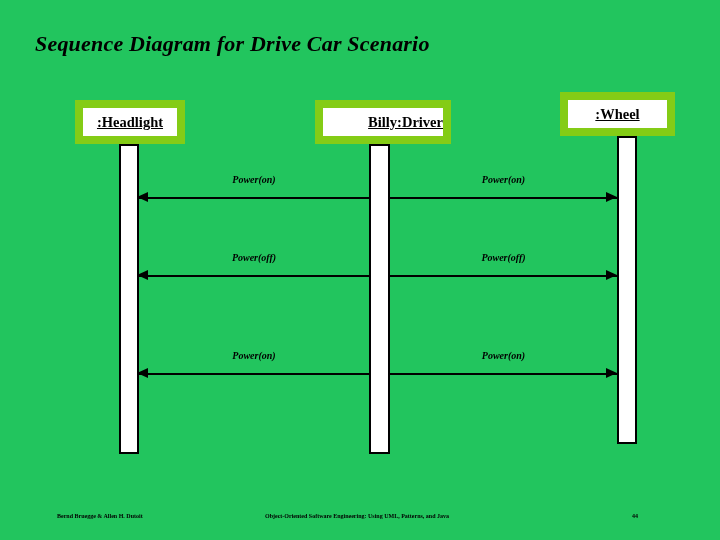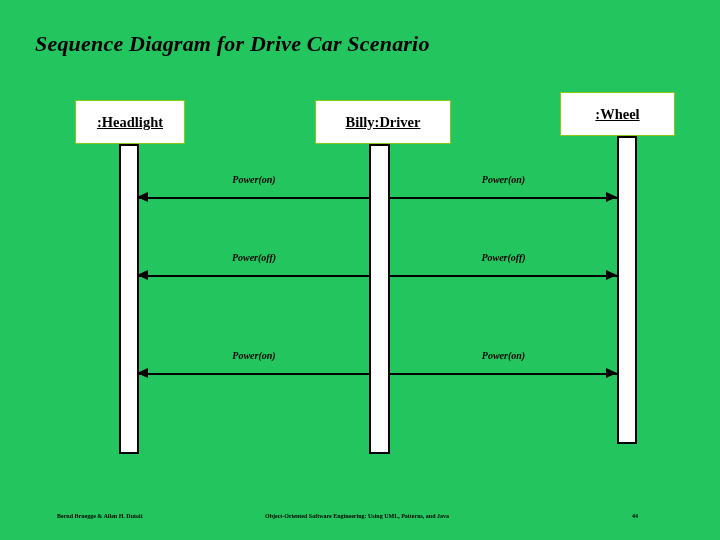--- a/index.html
+++ b/index.html
@@ -26,21 +26,21 @@
     font-style: italic;
     color: #000000;
     white-space: nowrap;
     letter-spacing: 0.2px;
   }
 
   
   .obj-box {
     position: absolute;
     box-sizing: border-box;
-    border: 1px solid #84cc16;
+    border: 8px solid #84cc16;
     background: #ffffff;
     display: flex;
     align-items: center;
     justify-content: center;
   }
   .obj-label {
     font-size: 14.5px;
     font-weight: bold;
     color: #000000;
     text-decoration: underline;
@@ -102,21 +102,21 @@
 <body>
 
 <div id="slide">
 
   <div id="slide-title">Sequence Diagram for Drive Car Scenario</div>
 
   <div class="obj-box" style="left:75px; top:100px; width:110px; height:44px;">
     <span class="obj-label">:Headlight</span>
   </div>
 
-  <div class="obj-box" style="left:315px; top:100px; width:136px; height:44px;">
+  <div class="obj-box" style="left:315px; top:100px; width:136px; height:44px;justify-content:flex-end;">
     <span class="obj-label">Billy:Driver</span>
   </div>
 
   <div class="obj-box" style="left:560px; top:92px; width:115px; height:44px;">
     <span class="obj-label">:Wheel</span>
   </div>
 
   <div class="activation" style="left:119px; top:144px; width:20px; height:310px;"></div>
 
   <div class="activation" style="left:369px; top:144px; width:21px; height:310px;"></div>

